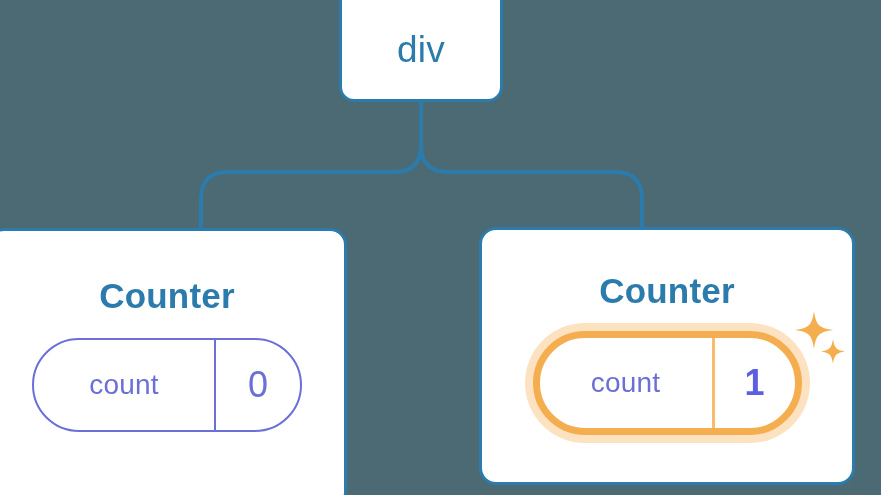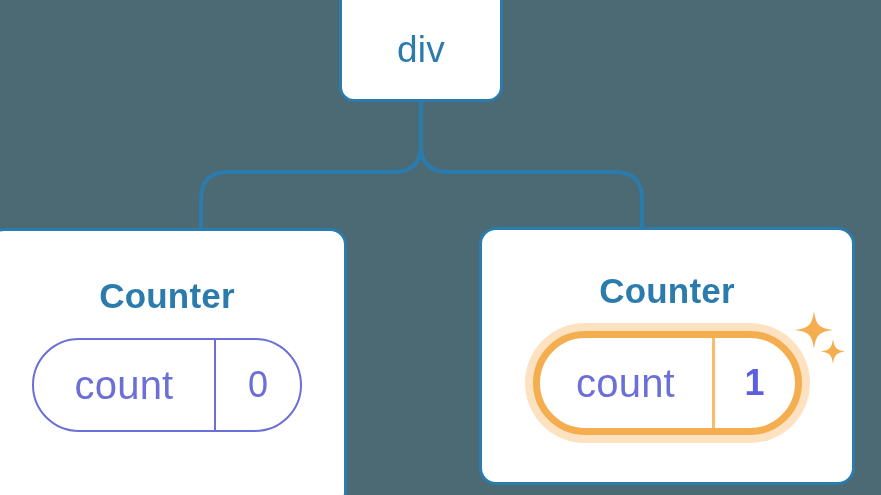--- a/index.html
+++ b/index.html
@@ -107,21 +107,21 @@
     border-radius: 48px;
     background: #ffffff;
     box-sizing: border-box;
     overflow: hidden;
   }
   .pill .pill-key {
     display: flex;
     align-items: center;
     justify-content: center;
     width: 180px;
-    font-size: 40px;
+    font-size: 28px;
     font-weight: 400;
     color: #6b6fd6;
     letter-spacing: 0.2px;
   }
   .pill .pill-sep {
     width: 2px;
     background: #6b6fd6;
     align-self: stretch;
   }
   .pill .pill-val {

